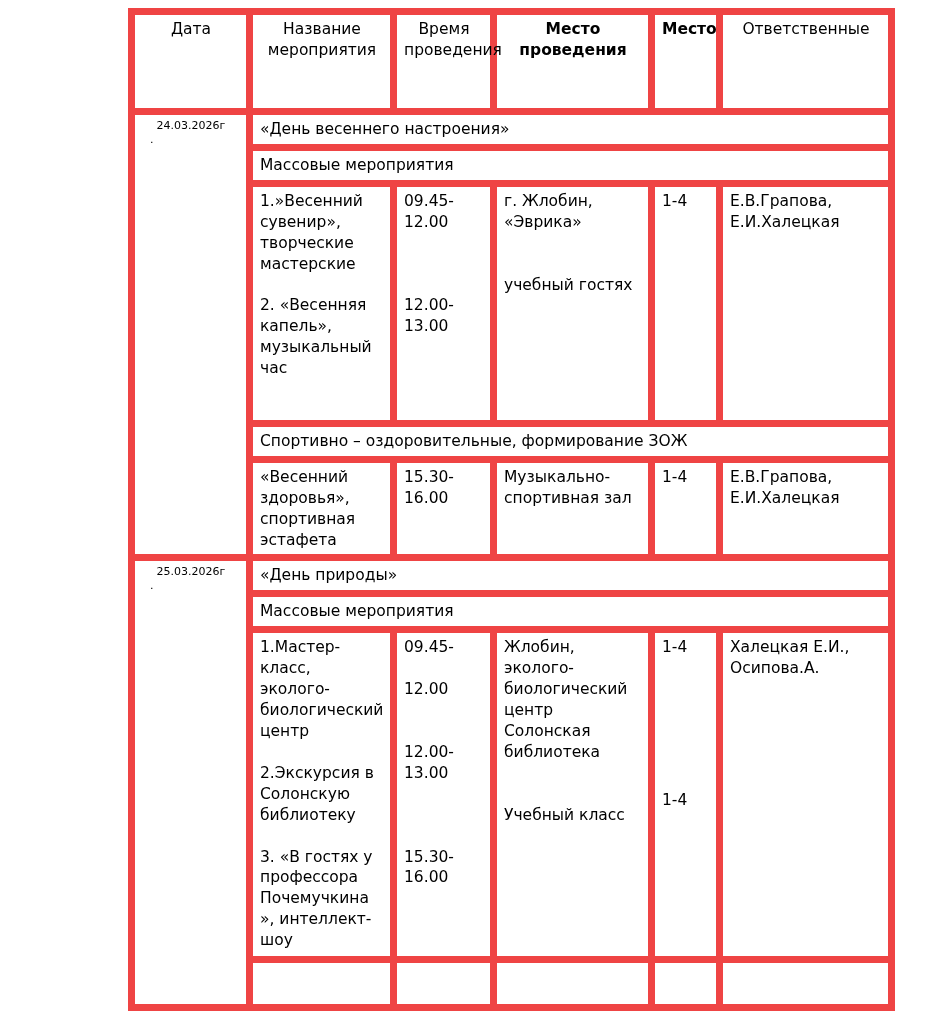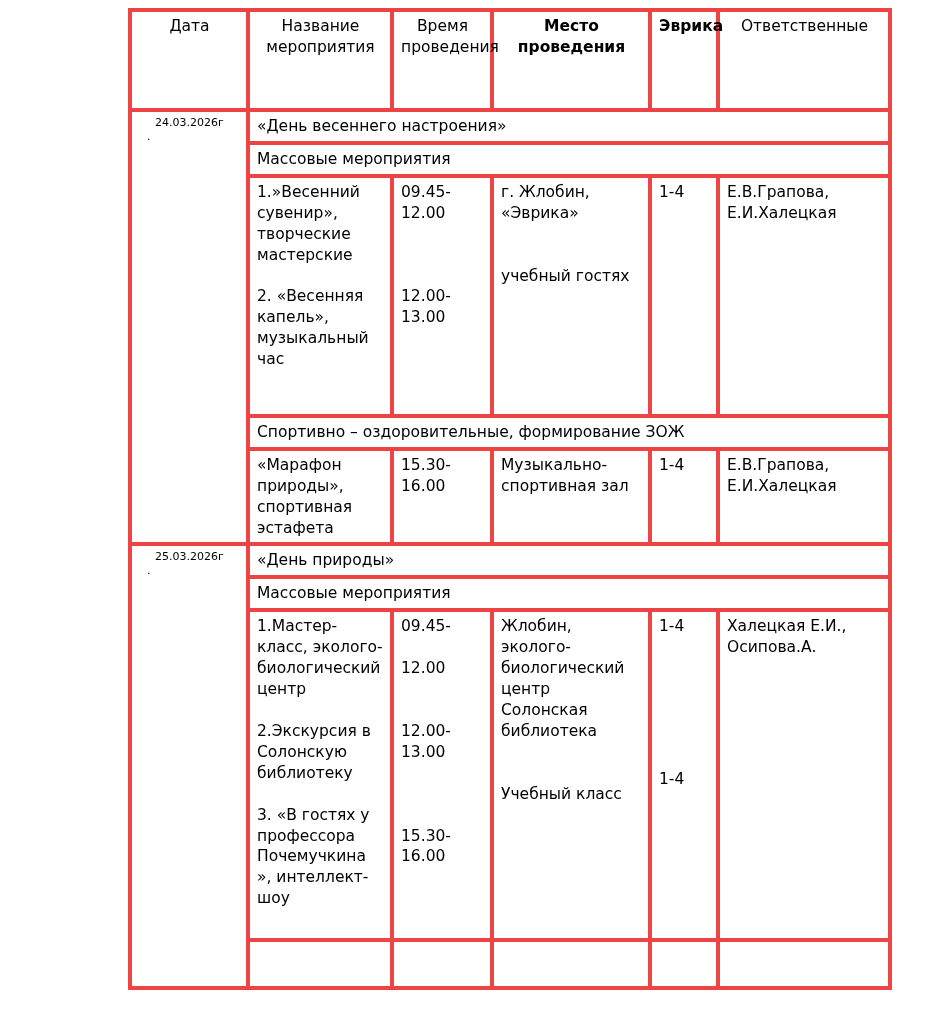--- a/index.html
+++ b/index.html
@@ -25,21 +25,21 @@
     left: 128px;
     top: 8px;
     width: 760px;
     border-collapse: collapse;
     table-layout: fixed;
     font-size: 15.5px;
     line-height: 1.35;
   }
   table.schedule td,
   table.schedule th {
-    border: 4px solid #ef4444;
+    border: 7px solid #ef4444;
     vertical-align: top;
     padding: 4px 6px 4px 7px;
     font-weight: normal;
     box-sizing: border-box;
   }
   
   col.c-date  { width: 118px; }
   col.c-name  { width: 144px; }
   col.c-time  { width: 100px; }
   col.c-place { width: 158px; }
@@ -95,21 +95,21 @@
       <col class="c-class">
       <col class="c-resp">
     </colgroup>
 
     <thead>
       <tr>
         <th>Дата</th>
         <th>Название мероприятия</th>
         <th>Время проведения</th>
         <th class="bold">Место проведения</th>
-        <th class="bold">Эврика</th>
+        <th class="bold">Место</th>
         <th>Ответственные</th>
       </tr>
     </thead>
 
     <tbody>
 
       <tr>
         <td class="date-cell" rowspan="5">
           <span>24.03.2026г</span>
           <span class="dot">.</span>
@@ -140,21 +140,21 @@
         <td class="cell-lines">1-4</td>
         <td class="cell-lines">Е.В.Грапова,
 Е.И.Халецкая</td>
       </tr>
 
       <tr>
         <td class="section" colspan="5">Спортивно – оздоровительные, формирование ЗОЖ</td>
       </tr>
 
       <tr class="tall-row" style="height:92px">
-        <td class="cell-lines">«Марафон природы», спортивная эстафета</td>
+        <td class="cell-lines">«Весенний здоровья», спортивная эстафета</td>
         <td class="cell-lines">15.30-
 16.00</td>
         <td class="cell-lines">Музыкально-
 спортивная зал</td>
         <td class="cell-lines">1-4</td>
         <td class="cell-lines">Е.В.Грапова,
 Е.И.Халецкая</td>
       </tr>
 
       <tr>

